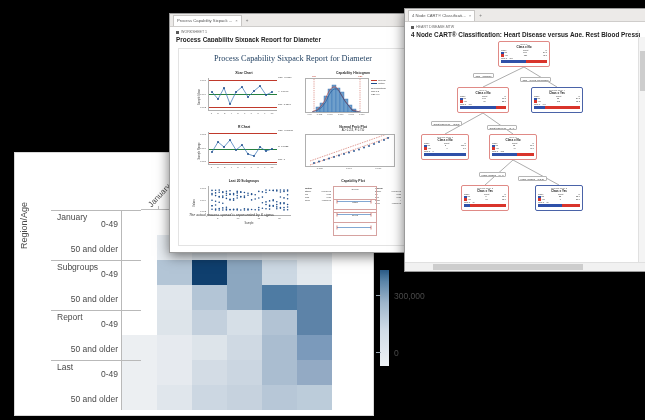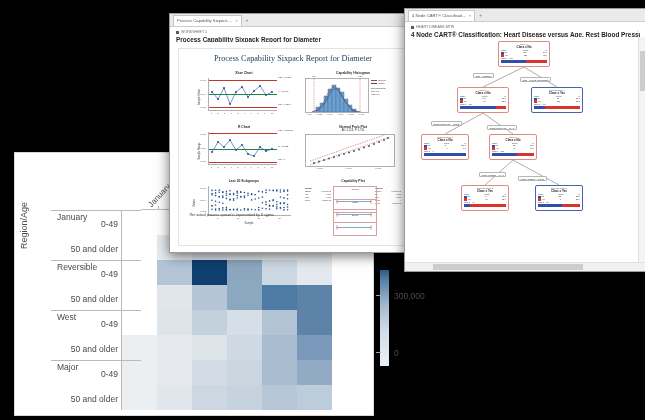--- a/index.html
+++ b/index.html
@@ -135,21 +135,21 @@
             <div class="hm-cell" style="background: rgb(219, 227, 234);"></div>
             <div class="hm-cell" style="background: rgb(226, 232, 238);"></div>
             <div class="hm-cell" style="background: rgb(230, 235, 240);"></div>
             <div class="hm-cell" style="background: rgb(233, 237, 241);"></div>
             <div class="hm-cell" style="background: rgb(255, 255, 255);"></div>
           </div>
         </div>
         <div class="hm-row">
           <div class="hm-rowhead">
             <div class="hm-regionline"></div>
-            <div class="hm-region">Reversible</div>
+            <div class="hm-region">Subgroups</div>
             <div class="hm-age">0-49</div>
           </div>
           <div class="hm-cells">
             <div class="hm-cell" style="background: rgb(255, 255, 255);"></div>
             <div class="hm-cell" style="background: rgb(179, 197, 214);"></div>
             <div class="hm-cell" style="background: rgb(15, 63, 110);"></div>
             <div class="hm-cell" style="background: rgb(140, 167, 192);"></div>
             <div class="hm-cell" style="background: rgb(204, 216, 227);"></div>
             <div class="hm-cell" style="background: rgb(227, 233, 238);"></div>
             <div class="hm-cell" style="background: rgb(255, 255, 255);"></div>
@@ -165,21 +165,21 @@
             <div class="hm-cell" style="background: rgb(179, 197, 214);"></div>
             <div class="hm-cell" style="background: rgb(140, 167, 192);"></div>
             <div class="hm-cell" style="background: rgb(78, 123, 163);"></div>
             <div class="hm-cell" style="background: rgb(93, 131, 168);"></div>
             <div class="hm-cell" style="background: rgb(255, 255, 255);"></div>
           </div>
         </div>
         <div class="hm-row">
           <div class="hm-rowhead">
             <div class="hm-regionline"></div>
-            <div class="hm-region">West</div>
+            <div class="hm-region">Report</div>
             <div class="hm-age">0-49</div>
           </div>
           <div class="hm-cells">
             <div class="hm-cell" style="background: rgb(255, 255, 255);"></div>
             <div class="hm-cell" style="background: rgb(221, 228, 234);"></div>
             <div class="hm-cell" style="background: rgb(195, 208, 221);"></div>
             <div class="hm-cell" style="background: rgb(214, 223, 231);"></div>
             <div class="hm-cell" style="background: rgb(178, 195, 212);"></div>
             <div class="hm-cell" style="background: rgb(93, 131, 168);"></div>
             <div class="hm-cell" style="background: rgb(255, 255, 255);"></div>
@@ -195,21 +195,21 @@
             <div class="hm-cell" style="background: rgb(221, 228, 234);"></div>
             <div class="hm-cell" style="background: rgb(207, 217, 227);"></div>
             <div class="hm-cell" style="background: rgb(170, 189, 208);"></div>
             <div class="hm-cell" style="background: rgb(123, 154, 187);"></div>
             <div class="hm-cell" style="background: rgb(255, 255, 255);"></div>
           </div>
         </div>
         <div class="hm-row">
           <div class="hm-rowhead">
             <div class="hm-regionline"></div>
-            <div class="hm-region">Major</div>
+            <div class="hm-region">Last</div>
             <div class="hm-age">0-49</div>
           </div>
           <div class="hm-cells">
             <div class="hm-cell" style="background: rgb(236, 239, 242);"></div>
             <div class="hm-cell" style="background: rgb(230, 234, 239);"></div>
             <div class="hm-cell" style="background: rgb(211, 220, 229);"></div>
             <div class="hm-cell" style="background: rgb(203, 214, 225);"></div>
             <div class="hm-cell" style="background: rgb(170, 189, 208);"></div>
             <div class="hm-cell" style="background: rgb(147, 170, 196);"></div>
             <div class="hm-cell" style="background: rgb(255, 255, 255);"></div>

